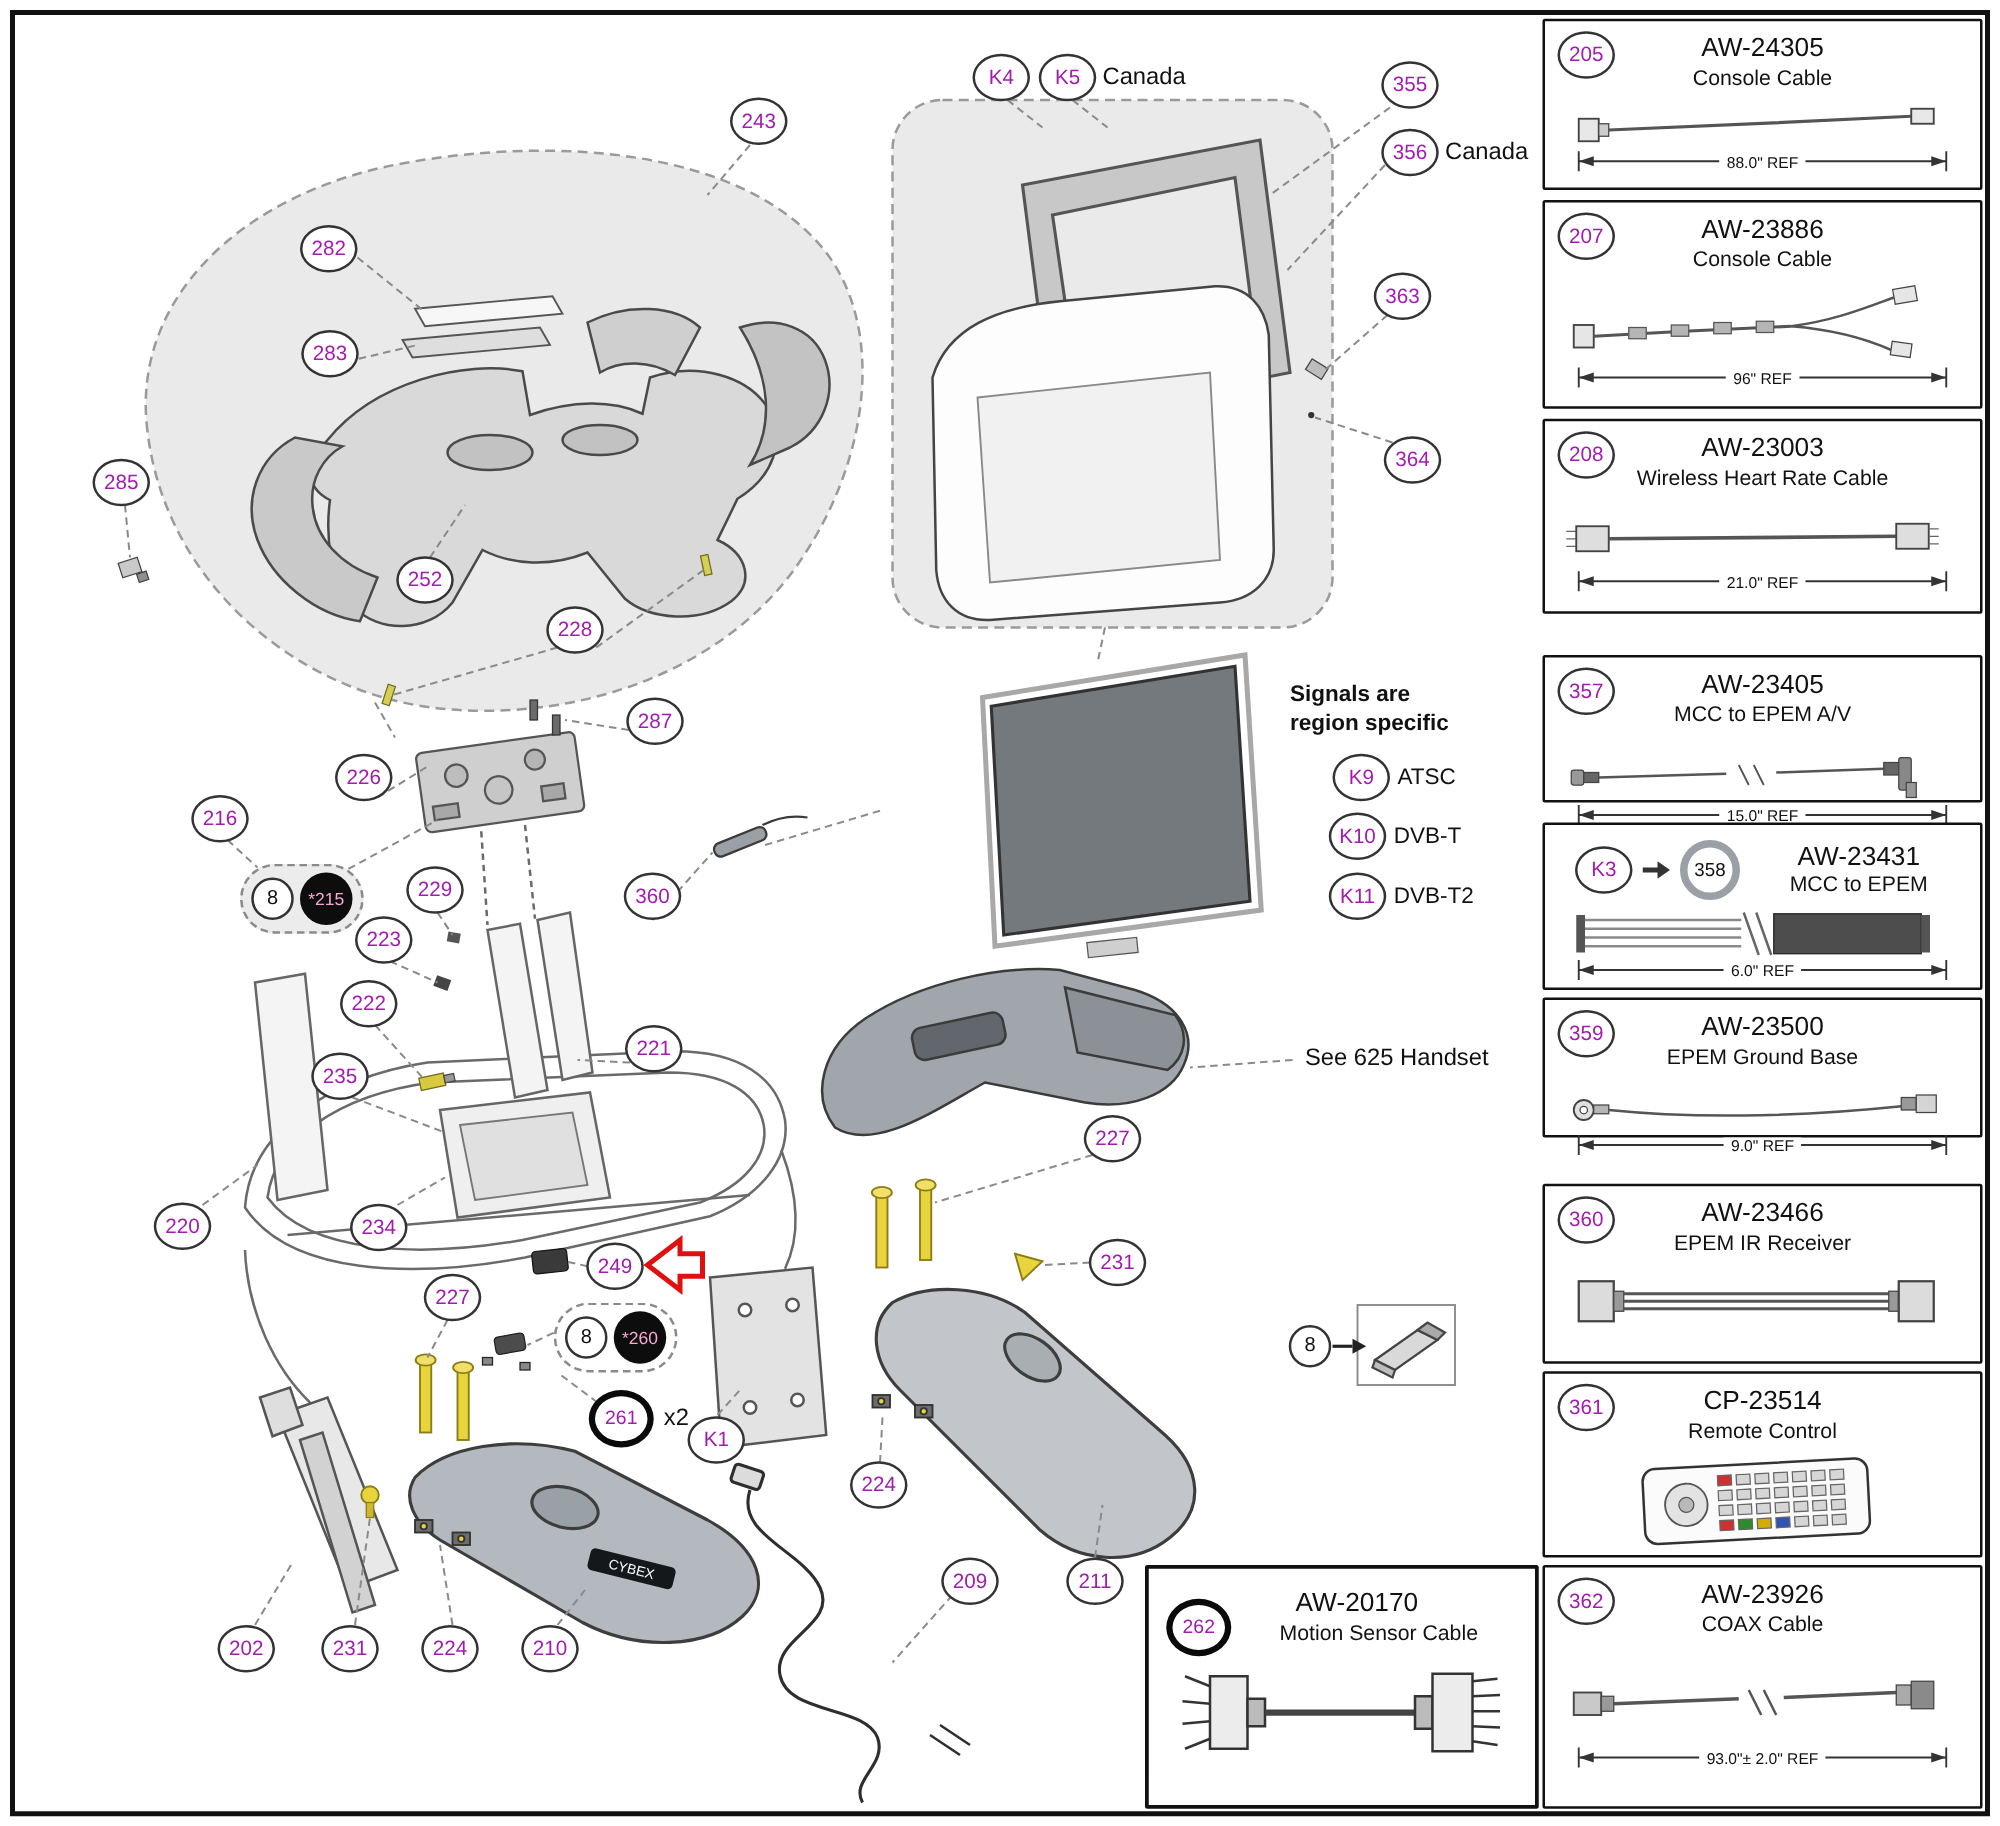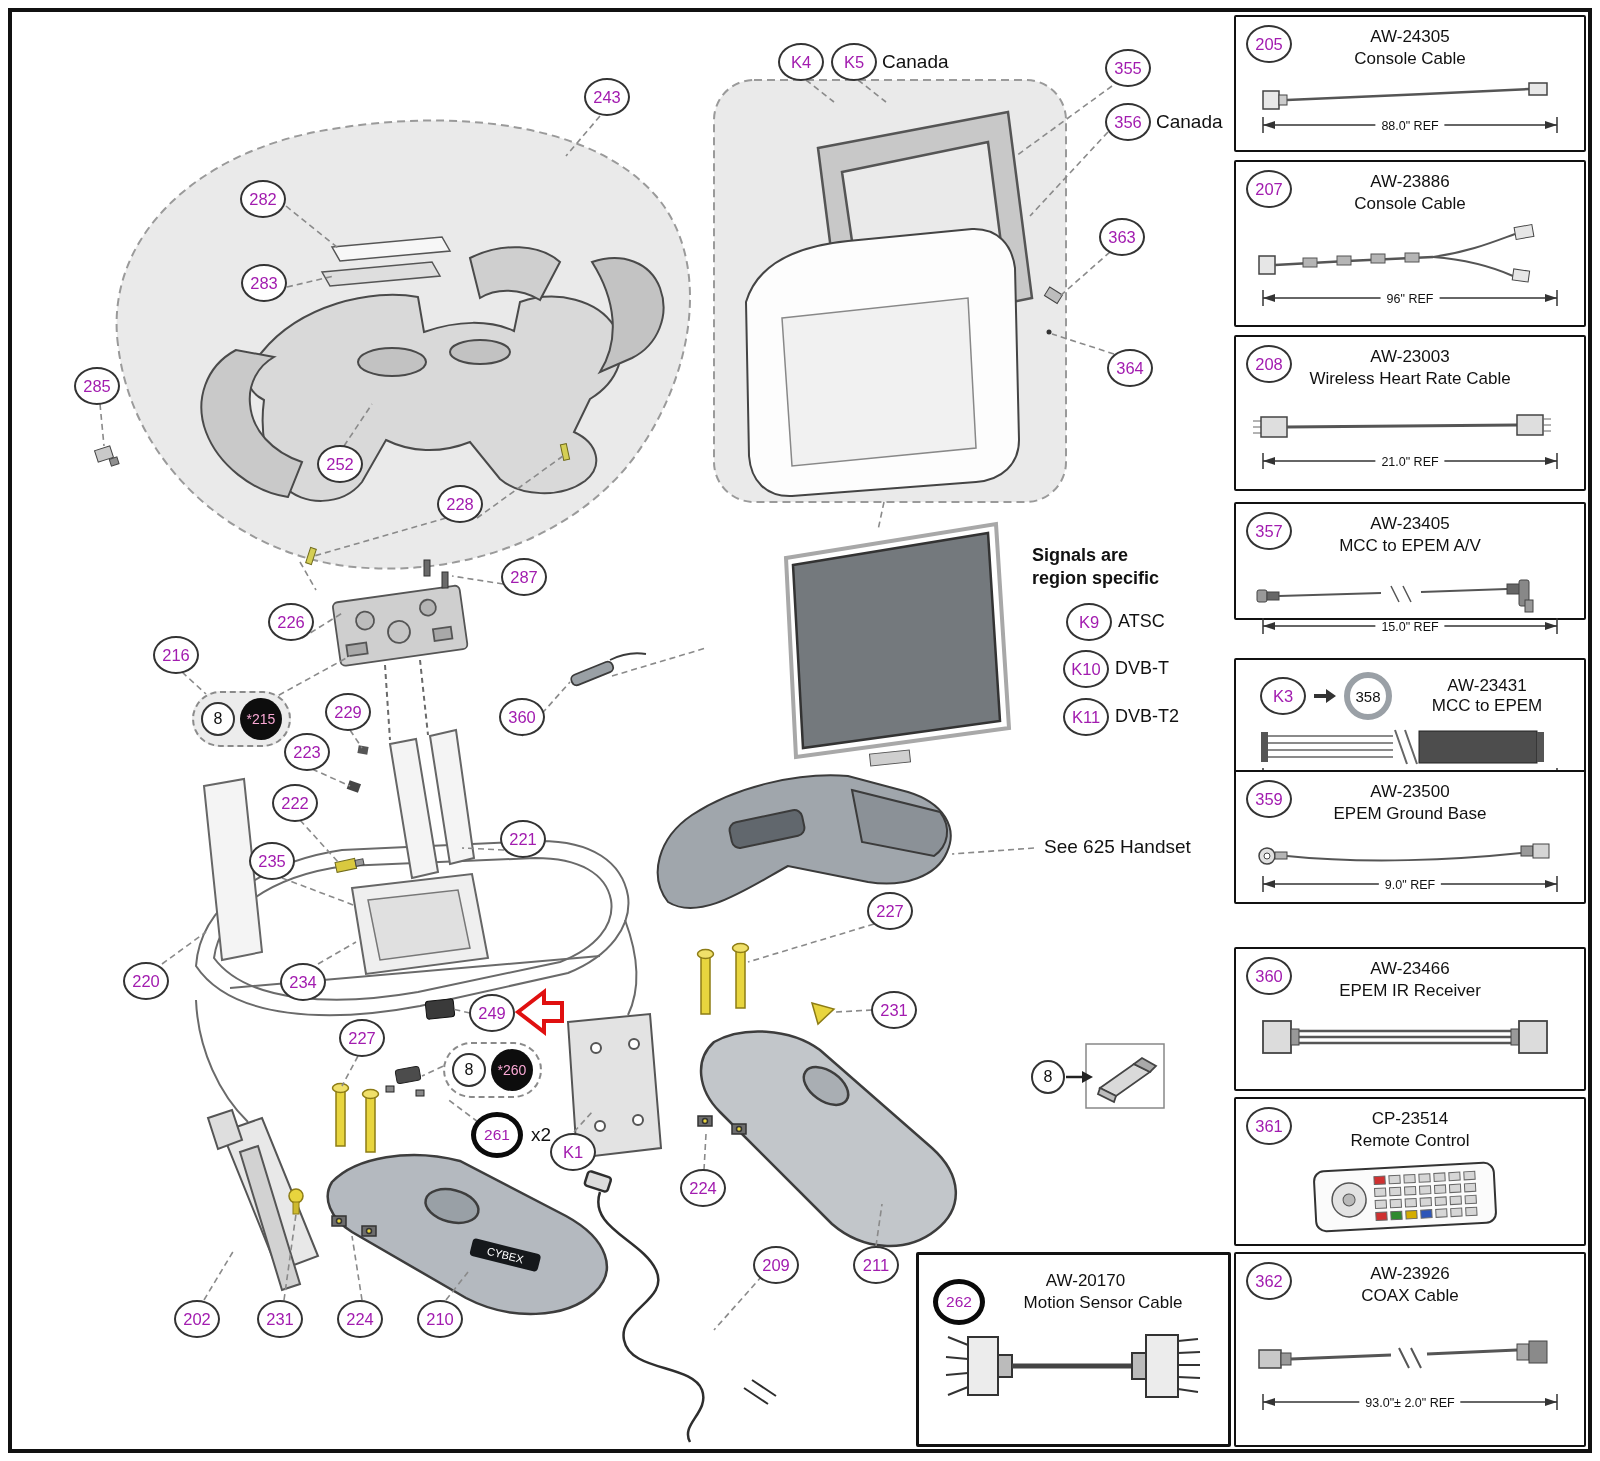--- a/index.html
+++ b/index.html
@@ -21,21 +21,21 @@
   .pill { position:absolute; display:flex; align-items:center; gap:5px; padding:5px 7px;
           border:2px dashed #8a8a8a; border-radius:32px; }
   .pill.gray { background:#ececec; }
   .pill.white { background:#fff; }
 
   .note { position:absolute; font-size:18px; color:#111; white-space:nowrap; }
 
   .panel { position:absolute; left:1234px; width:352px; background:#fff;
            border:2.5px solid #111; border-radius:2px; }
   .panel .balloon { left:10px; top:8px; }
-  .p-part { text-align:center; margin-top:10px; font-size:17px; }
+  .p-part { text-align:center; margin-top:10px; font-size:21px; }
   .p-name { text-align:center; font-size:17px; margin-top:2px; }
   .p-art { position:relative; width:330px; margin:4px auto 0 auto; }
   .ref { position:absolute; left:50%; transform:translateX(-50%); bottom:4px;
          background:#fff; padding:0 6px; font-size:12.5px; white-space:nowrap; }
   .k3head { display:flex; align-items:center; gap:8px; padding:12px 10px 0 24px; }
   .ring358 { width:48px; height:48px; border-radius:50%; border:6px solid #9aa0a6; background:#fff;
              display:flex; align-items:center; justify-content:center; font-size:15px; flex:0 0 auto; }
   .k3text { flex:1; }
   .k3text .p-part, .k3text .p-name { margin-top:0; }
 
@@ -402,21 +402,21 @@
             <line x1="18" y1="60" x2="18" y2="76"></line>
             <line x1="312" y1="60" x2="312" y2="76"></line>
         </g>
         <polygon points="18,68 30,64 30,72" fill="#333"></polygon>
           <polygon points="312,68 300,64 300,72" fill="#333"></polygon>
       </svg>
       <div class="ref">21.0" REF</div>
     </div>
   </div>
 
-  <div class="panel" style="top:502px;height:118px">
+  <div class="panel" style="top:524px;height:118px">
     <div class="balloon">357</div>
     <div class="p-part">AW-23405</div>
     <div class="p-name">MCC to EPEM A/V</div>
     <div class="p-art" style="height:78px">
       <svg width="330" height="78">
         <rect x="12" y="30" width="10" height="12" rx="2" fill="#999" stroke="#444"></rect>
         <rect x="22" y="32" width="12" height="8" fill="#666" stroke="#444"></rect>
         <line x1="34" y1="36" x2="136" y2="33" stroke="#555" stroke-width="2"></line>
         <path d="M146,26 L154,42 M158,26 L166,42" stroke="#555" stroke-width="1.5" fill="none"></path>
         <line x1="176" y1="32" x2="262" y2="29" stroke="#555" stroke-width="2"></line>
@@ -464,21 +464,21 @@
             <line x1="18" y1="44" x2="18" y2="60"></line>
             <line x1="312" y1="44" x2="312" y2="60"></line>
         </g>
         <polygon points="18,52 30,48 30,56" fill="#333"></polygon>
           <polygon points="312,52 300,48 300,56" fill="#333"></polygon>
       </svg>
       <div class="ref">6.0" REF</div>
     </div>
   </div>
 
-  <div class="panel" style="top:770px;height:134px">
+  <div class="panel" style="top:798px;height:112px">
     <div class="balloon">359</div>
     <div class="p-part">AW-23500</div>
     <div class="p-name">EPEM Ground Base</div>
     <div class="p-art" style="height:68px">
       <svg width="330" height="68">
         <circle cx="22" cy="28" r="8" fill="#e0e0e0" stroke="#444" stroke-width="1.5"></circle>
         <circle cx="22" cy="28" r="3" fill="#fff" stroke="#444"></circle>
         <rect x="30" y="24" width="12" height="7" fill="#b5b5b5" stroke="#444"></rect>
         <path d="M42,28 C120,36 210,32 276,25" stroke="#555" stroke-width="2" fill="none"></path>
         <rect x="276" y="18" width="12" height="10" fill="#999" stroke="#444"></rect>

